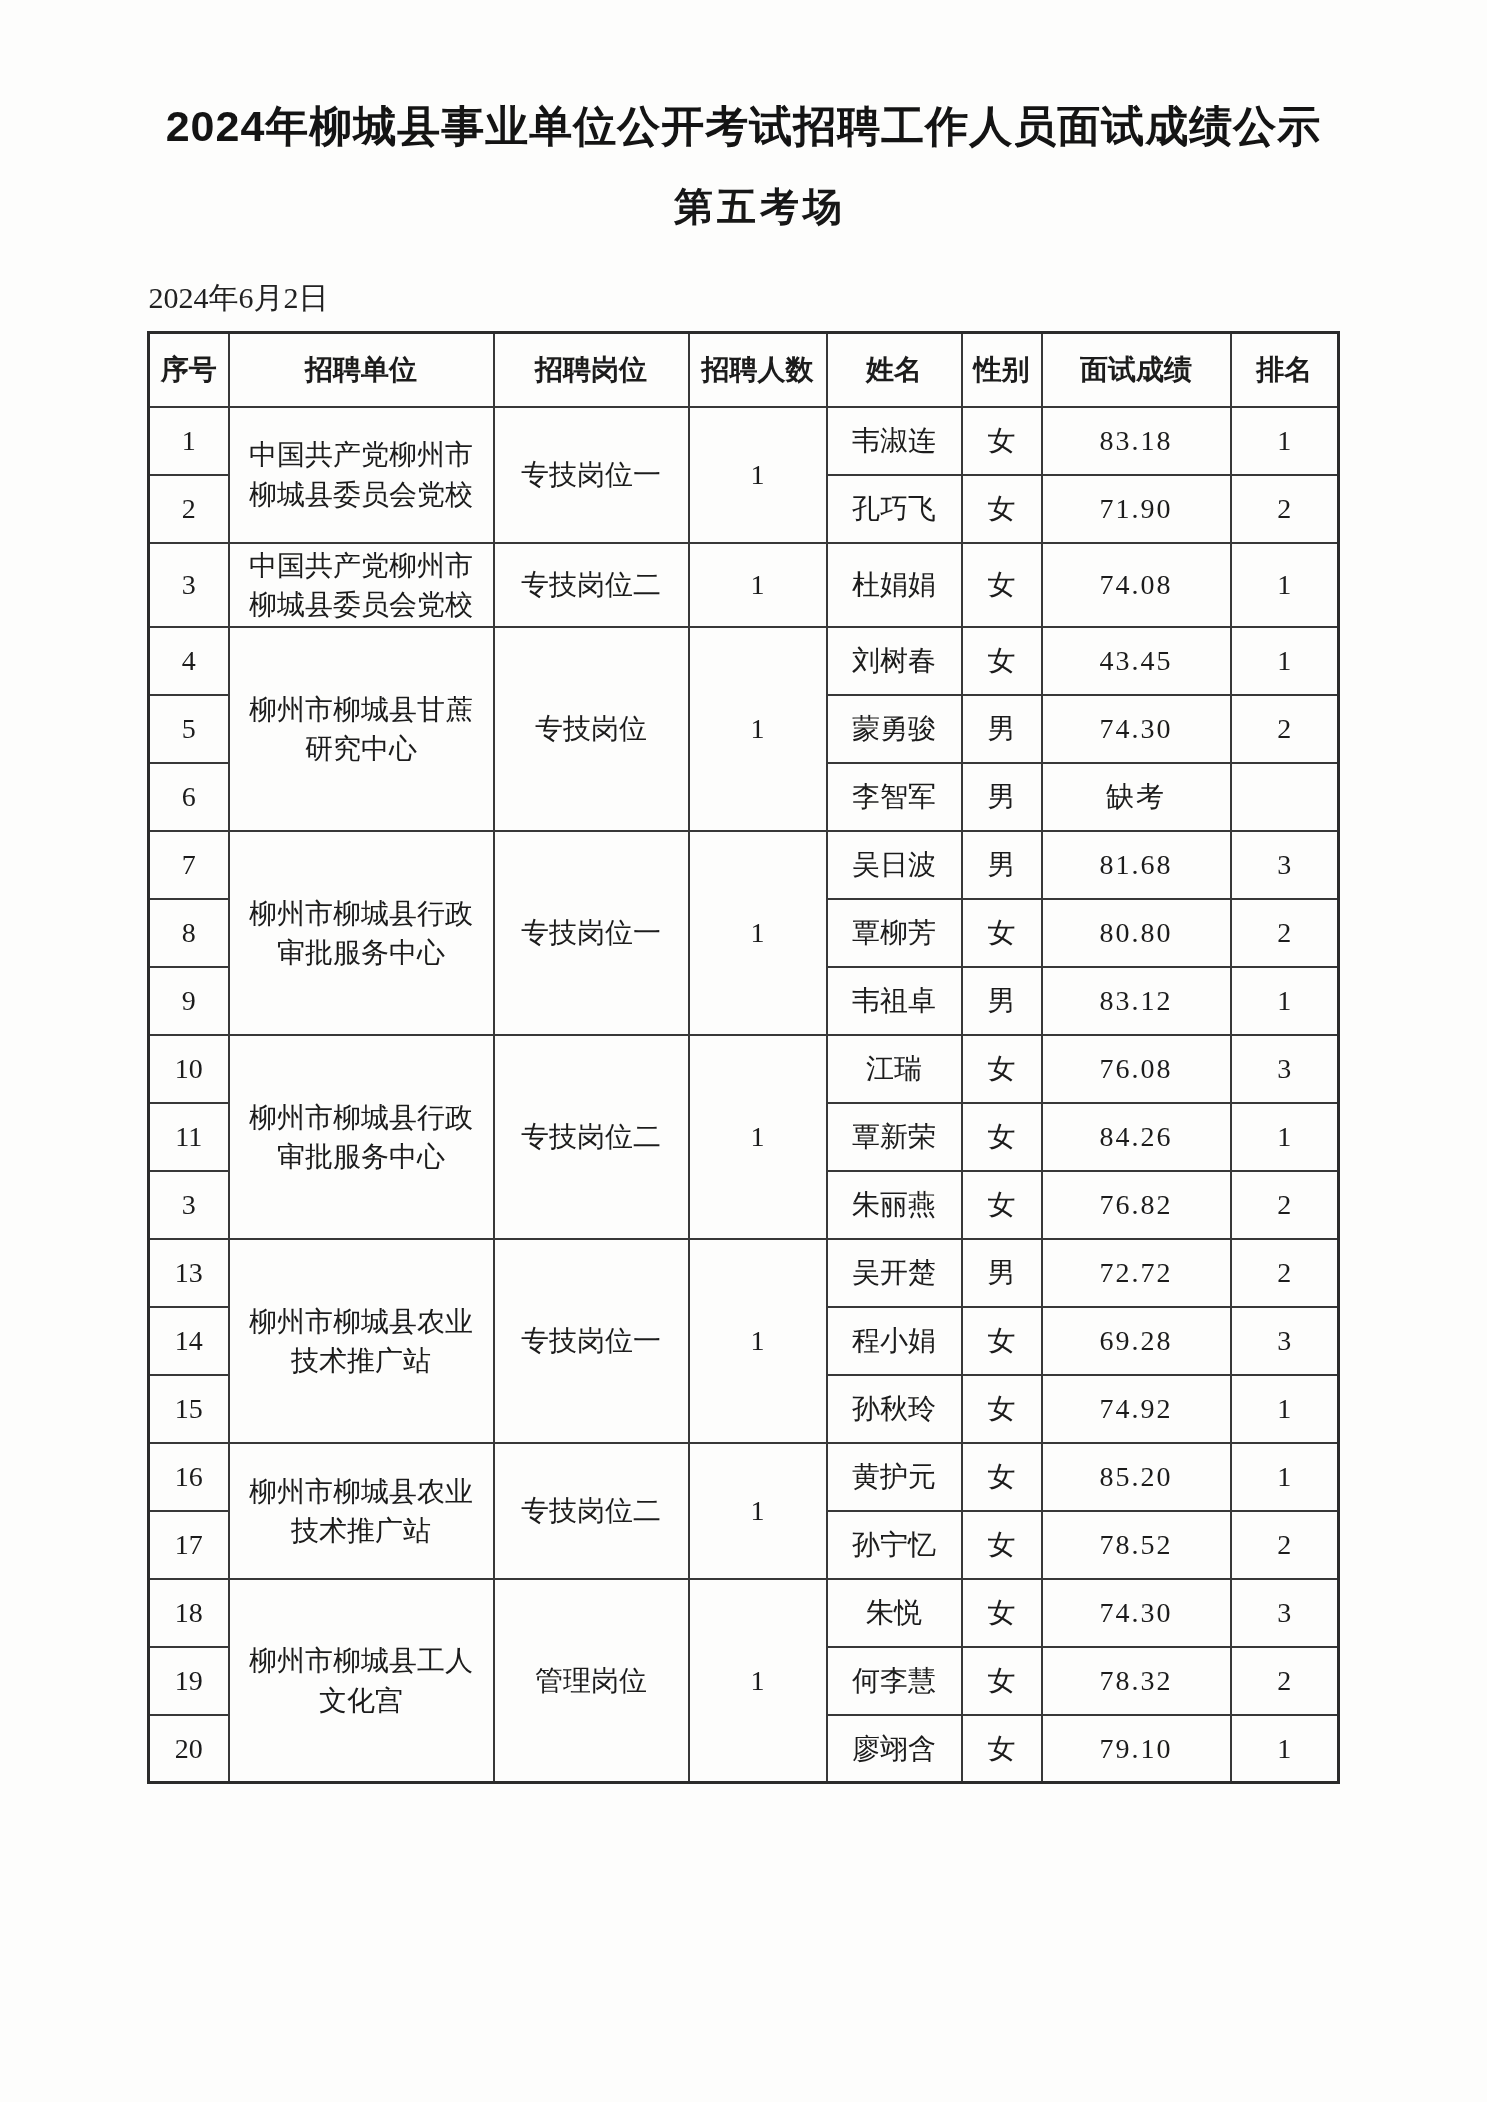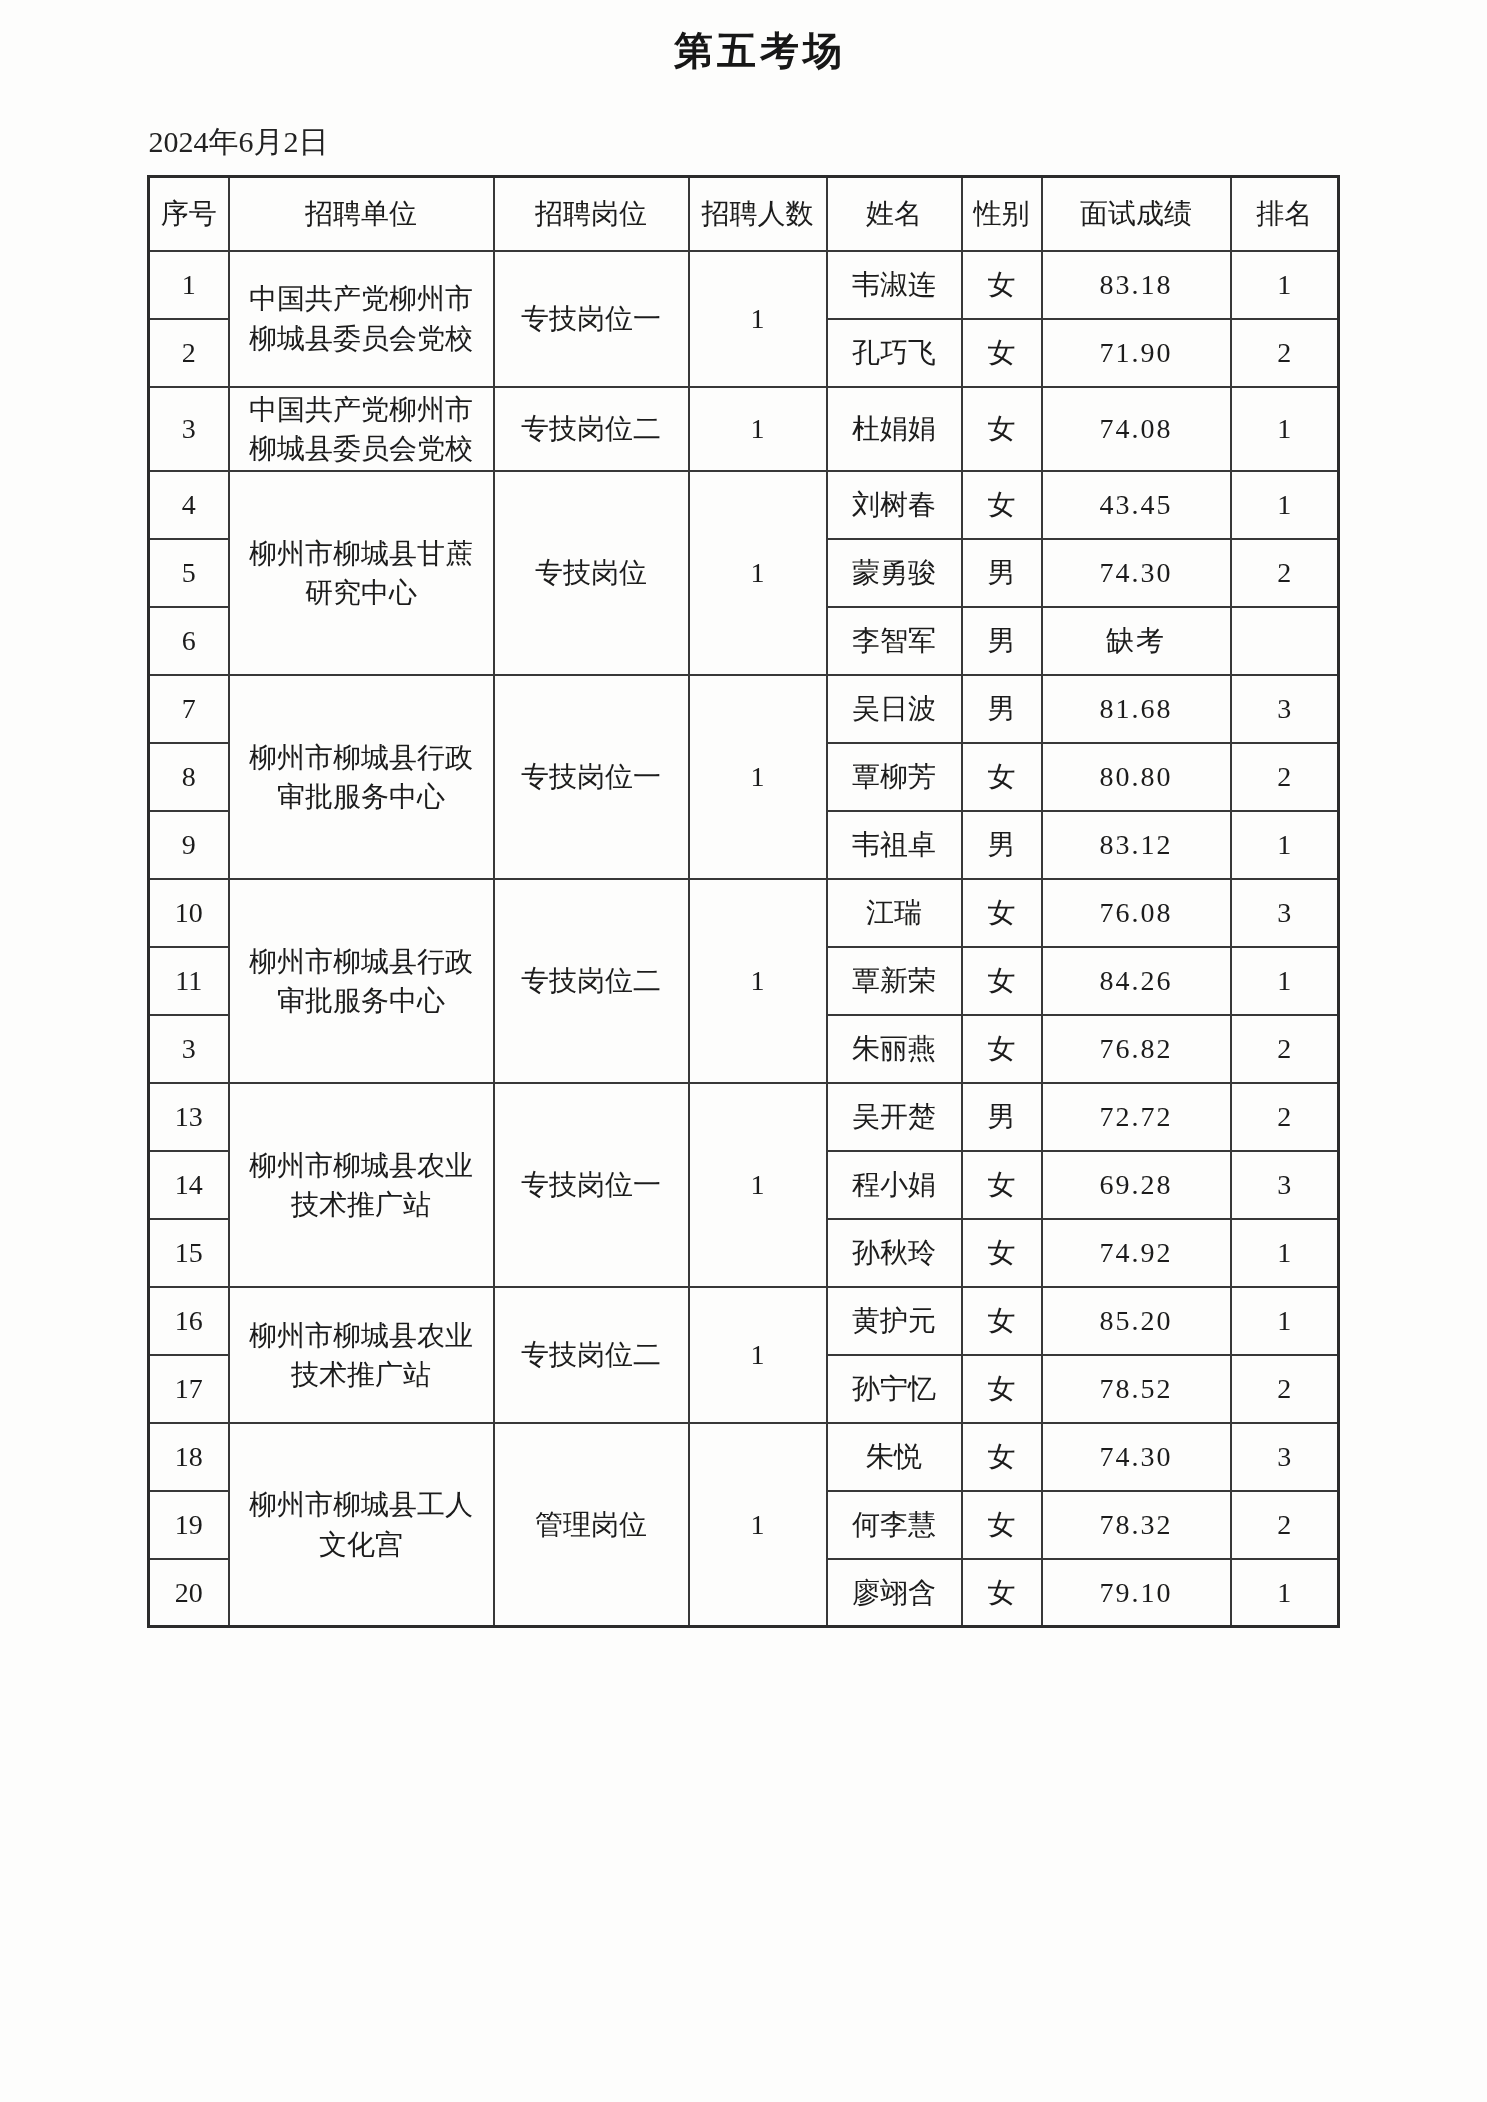--- a/index.html
+++ b/index.html
@@ -57,41 +57,42 @@
     vertical-align: middle;
     padding: 2px 6px;
     box-sizing: border-box;
     font-size: 28px;
     line-height: 1.4;
     word-break: break-all;
     color: #1c1c1c;
   }
   table.results thead th {
     height: 74px;
-    font-weight: normal;
+    font-weight: bold;
   }
   table.results tbody td {
     height: 68px;
   }
   td.col-unit { line-height: 1.5; }
   td.col-score { letter-spacing: 2px; }
   .col-w-no    { width: 80px; }
   .col-w-unit  { width: 265px; }
   .col-w-post  { width: 195px; }
   .col-w-count { width: 138px; }
   .col-w-name  { width: 135px; }
   .col-w-gender{ width: 80px; }
   .col-w-score { width: 189px; }
   .col-w-rank  { width: 108px; }
 </style>
 </head>
 <body>
 
 <div class="page">
 
+  <div class="doc-title">2024年柳城县事业单位公开考试招聘工作人员面试成绩公示</div>
 
   <div class="doc-subtitle">第五考场</div>
 
   <div class="date-line">2024年6月2日</div>
 
   <table class="results">
     <colgroup>
       <col class="col-w-no">
       <col class="col-w-unit">
       <col class="col-w-post">

